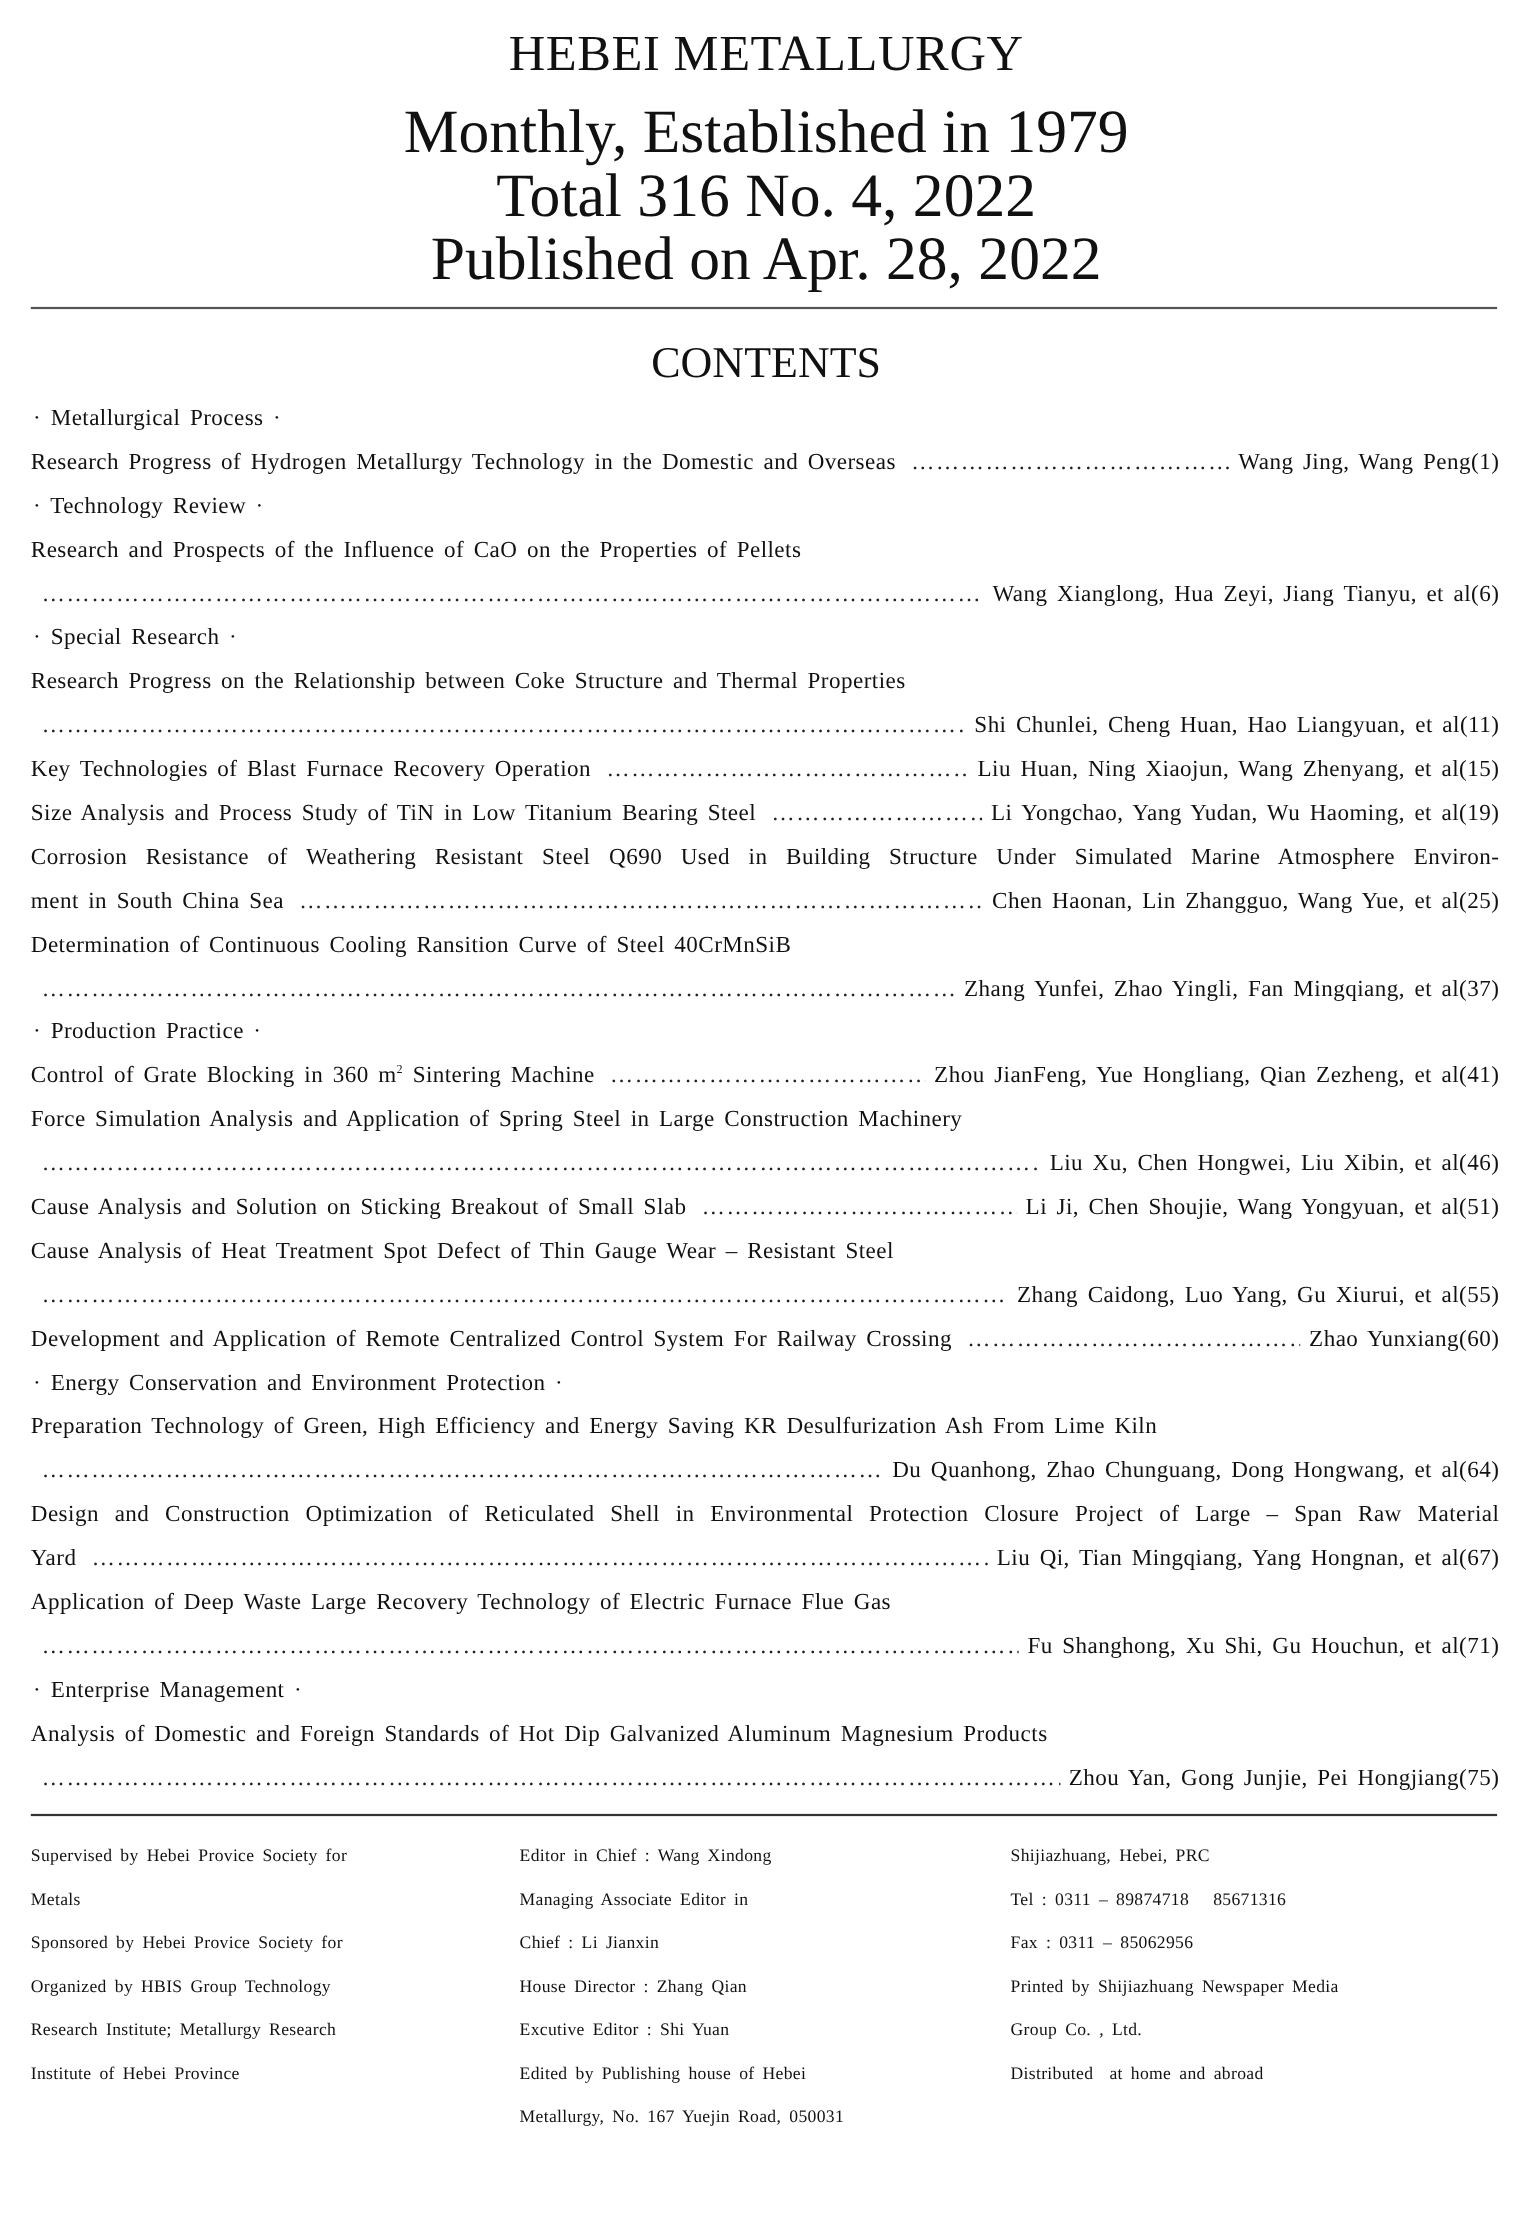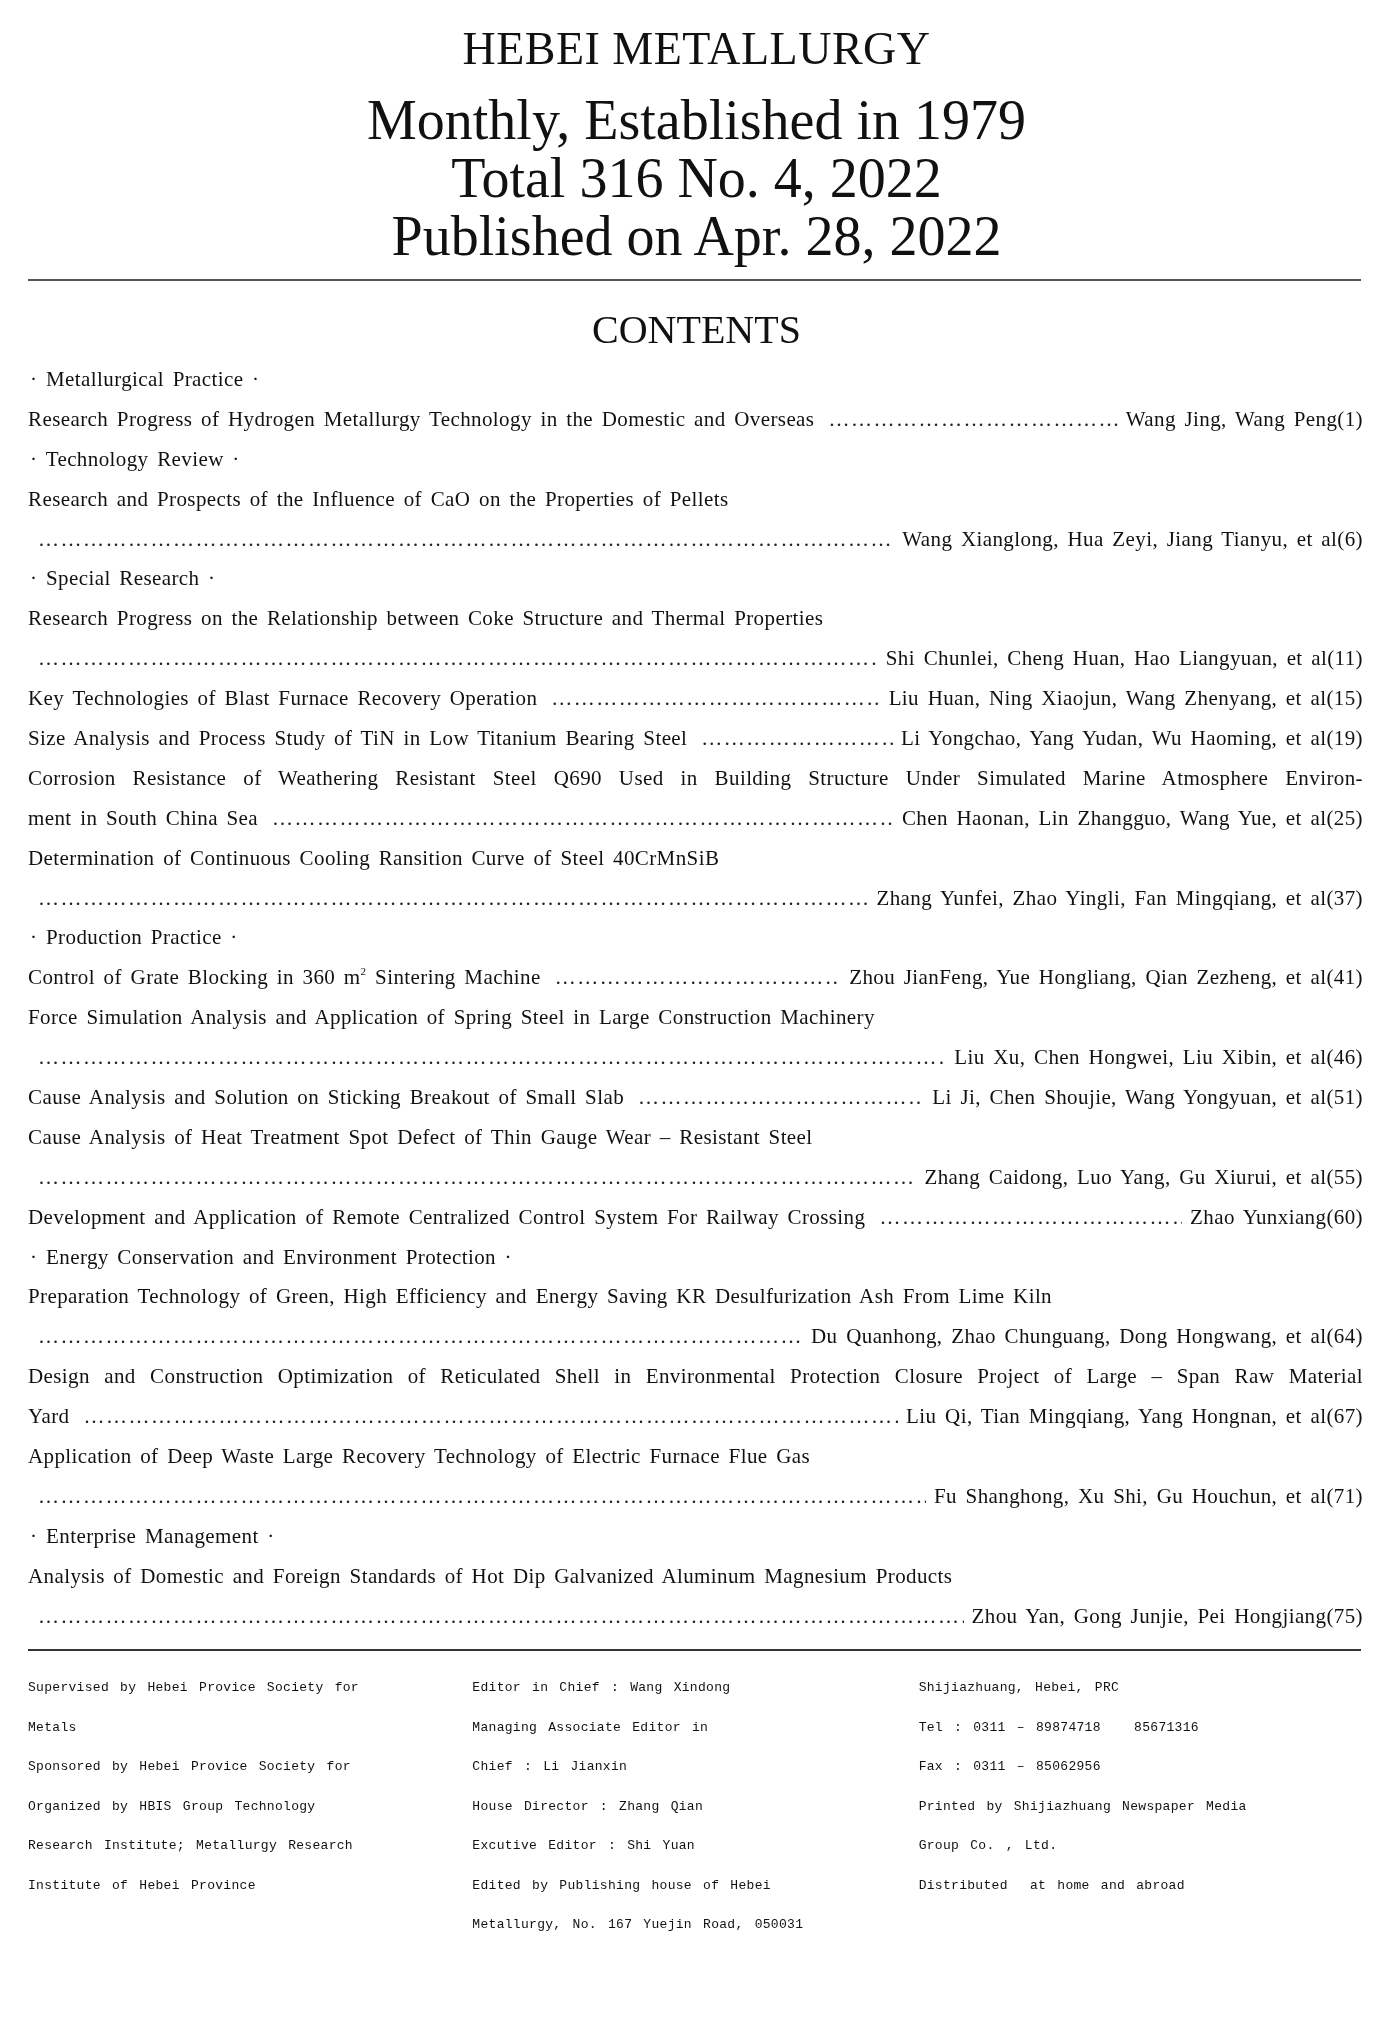--- a/index.html
+++ b/index.html
@@ -18,40 +18,40 @@
   .row { height: 39.9px; line-height: 39.9px; font-size: 21px; white-space: nowrap; display: flex; align-items: baseline; letter-spacing: 0.4px; word-spacing: 3px; }
   .row .title { flex: 0 0 auto; }
   .row .dots { flex: 1 1 auto; overflow: hidden; color: #222; letter-spacing: 1.5px; margin: 0 8px 0 14px; word-spacing: 0; }
   .row .dots::before { content: "…………………………………………………………………………………………………………………………………………………………………………………………………………"; }
   .row .author { flex: 0 0 auto; }
   .row.section { padding-left: 2px; }
   .row.lead .dots { margin-left: 10px; }
   .row.justify .title { white-space: normal; text-align: justify; text-align-last: justify; width: 100%; }
   sup { font-size: 11px; vertical-align: 9px; line-height: 0; }
   .footer { position: absolute; top: 1668px; left: 28px; width: 1335px; display: flex; }
-  .col { width: 453px; font-family: Liberation Mono, monospace; font-size: 13px; line-height: 39.5px; letter-spacing: 0.3px; word-spacing: 3px; }
+  .col { width: 453px; font-family: Liberation Serif, serif; font-size: 16px; line-height: 39.5px; letter-spacing: 0.3px; word-spacing: 3px; }
   .col-2 { padding-left: 0; }
   .col-3 { padding-left: 2px; }
   .col div { white-space: nowrap; }
 </style>
 </head>
 <body>
 
 <div class="masthead mh-title">HEBEI METALLURGY</div>
 <div class="masthead mh-line mh-1">Monthly, Established in 1979</div>
 <div class="masthead mh-line mh-2">Total 316 No. 4, 2022</div>
 <div class="masthead mh-line mh-3">Published on Apr. 28, 2022</div>
 
 <div class="rule rule-top"></div>
 
 <div class="contents-title">CONTENTS</div>
 
 <div class="toc" id="toc">
     <div class="row section">
-      <span class="title">· Metallurgical Practice ·</span>
+      <span class="title">· Metallurgical Process ·</span>
     </div>
     <div class="row">
       <span class="title">Research Progress of Hydrogen Metallurgy Technology in the Domestic and Overseas</span>
       <span class="dots"></span>
       <span class="author">Wang Jing, Wang Peng(1)</span>
     </div>
     <div class="row section">
       <span class="title">· Technology Review ·</span>
     </div>
     <div class="row">

